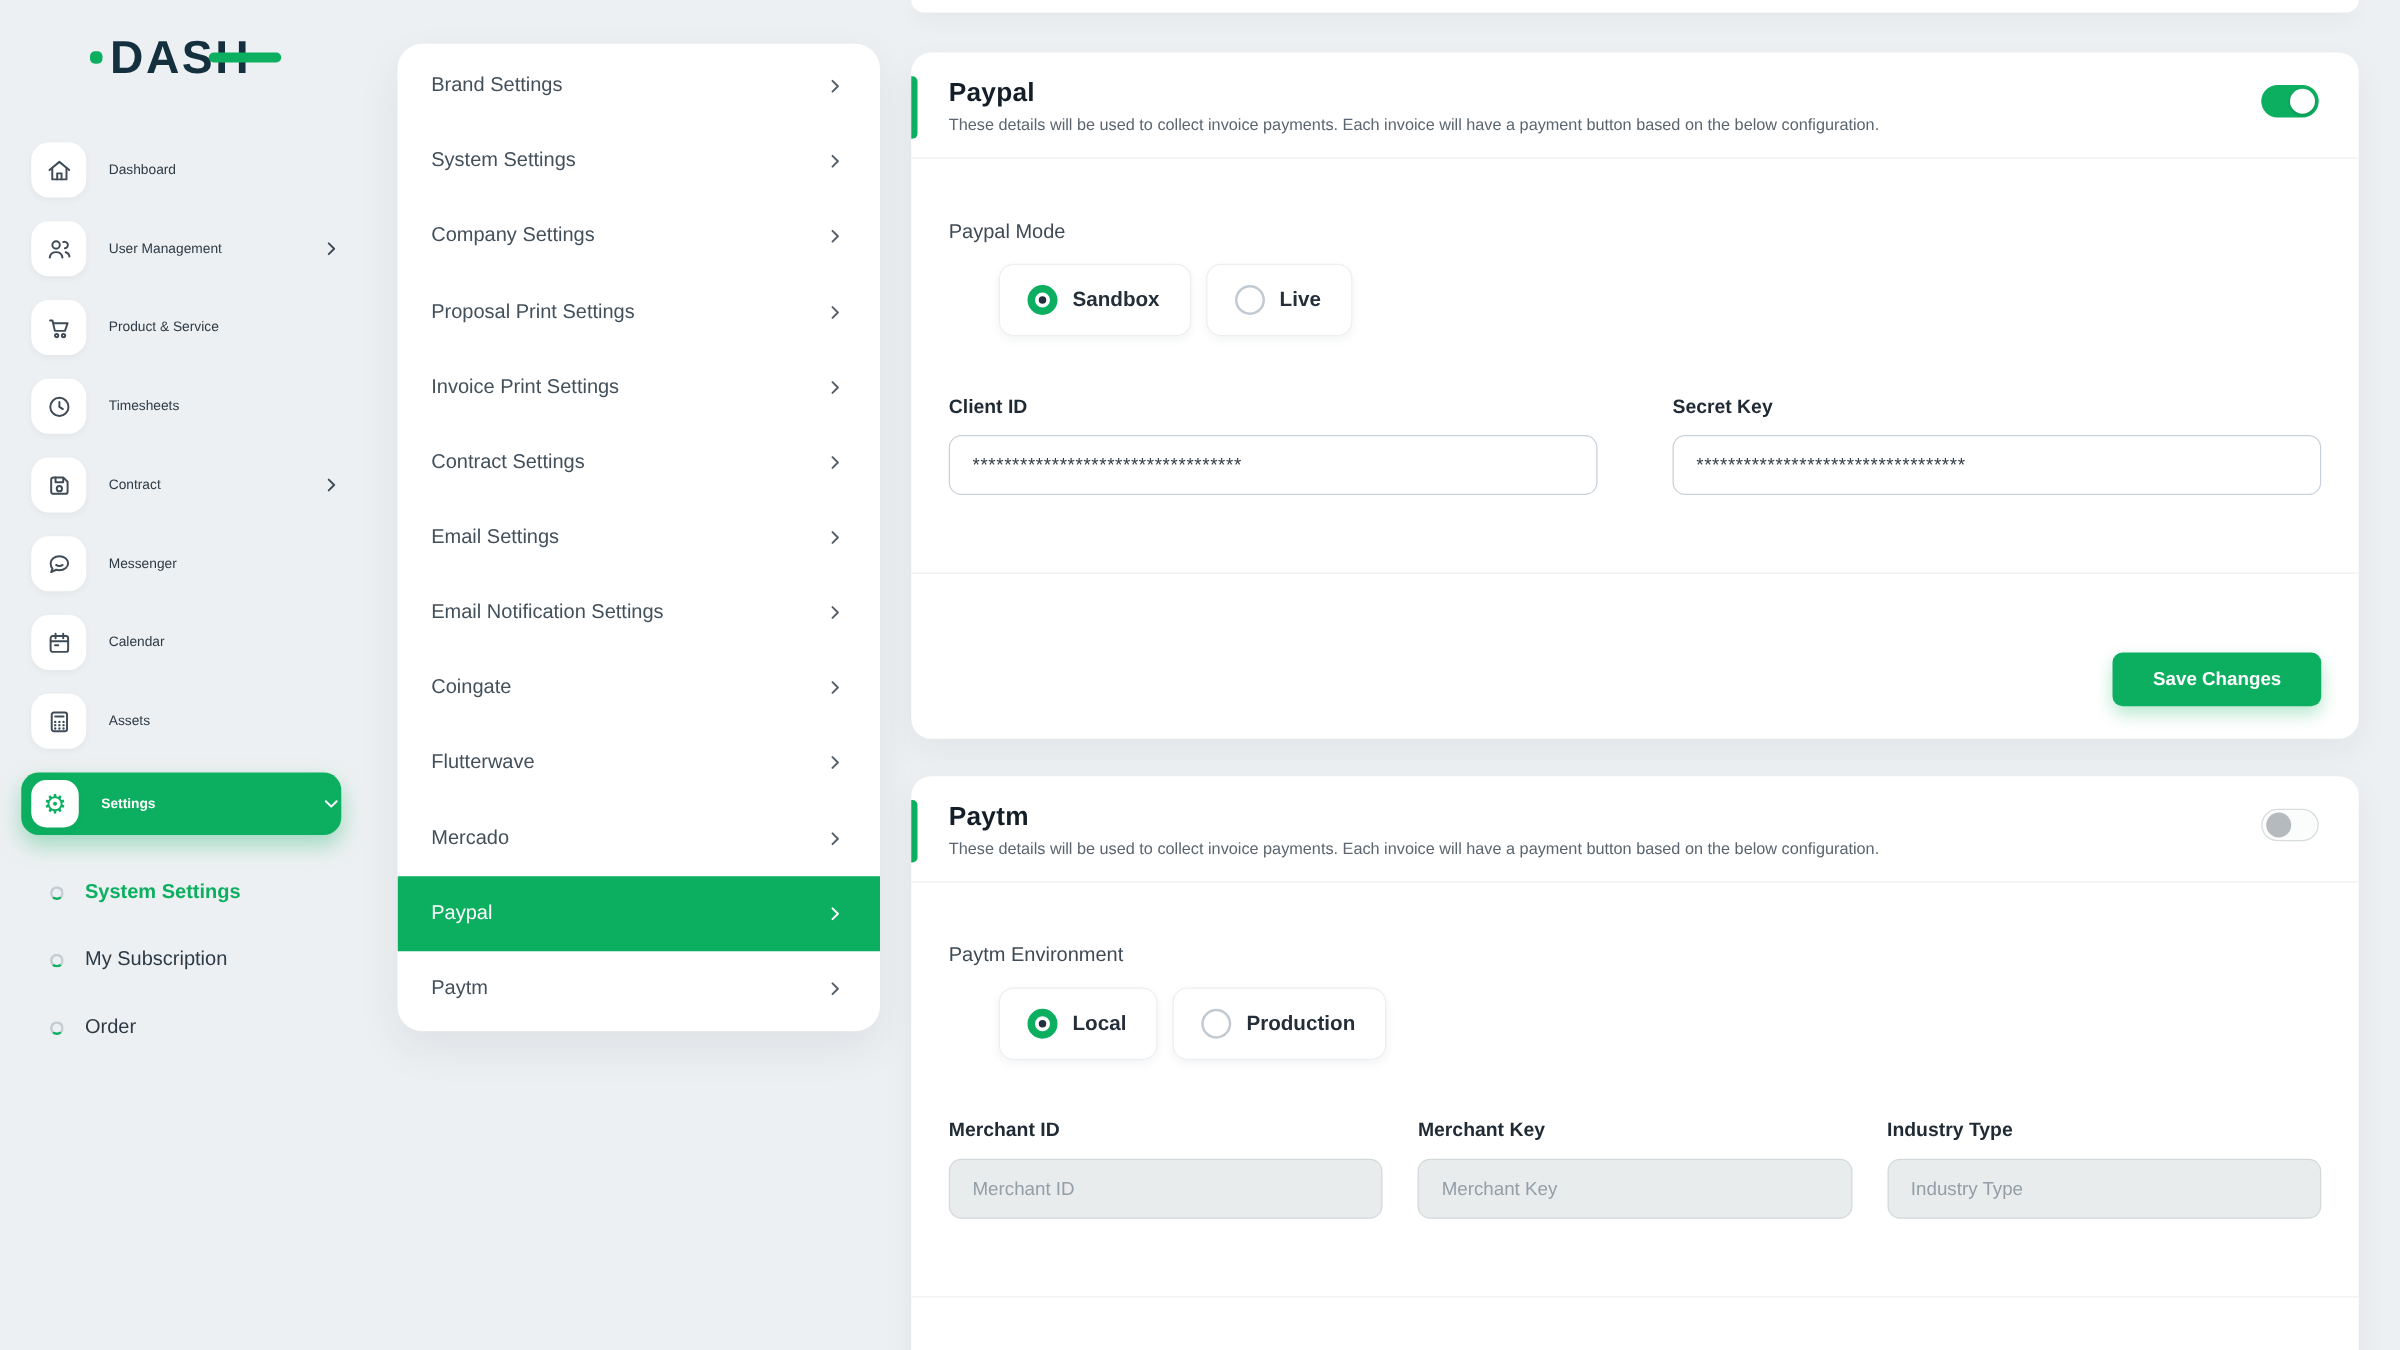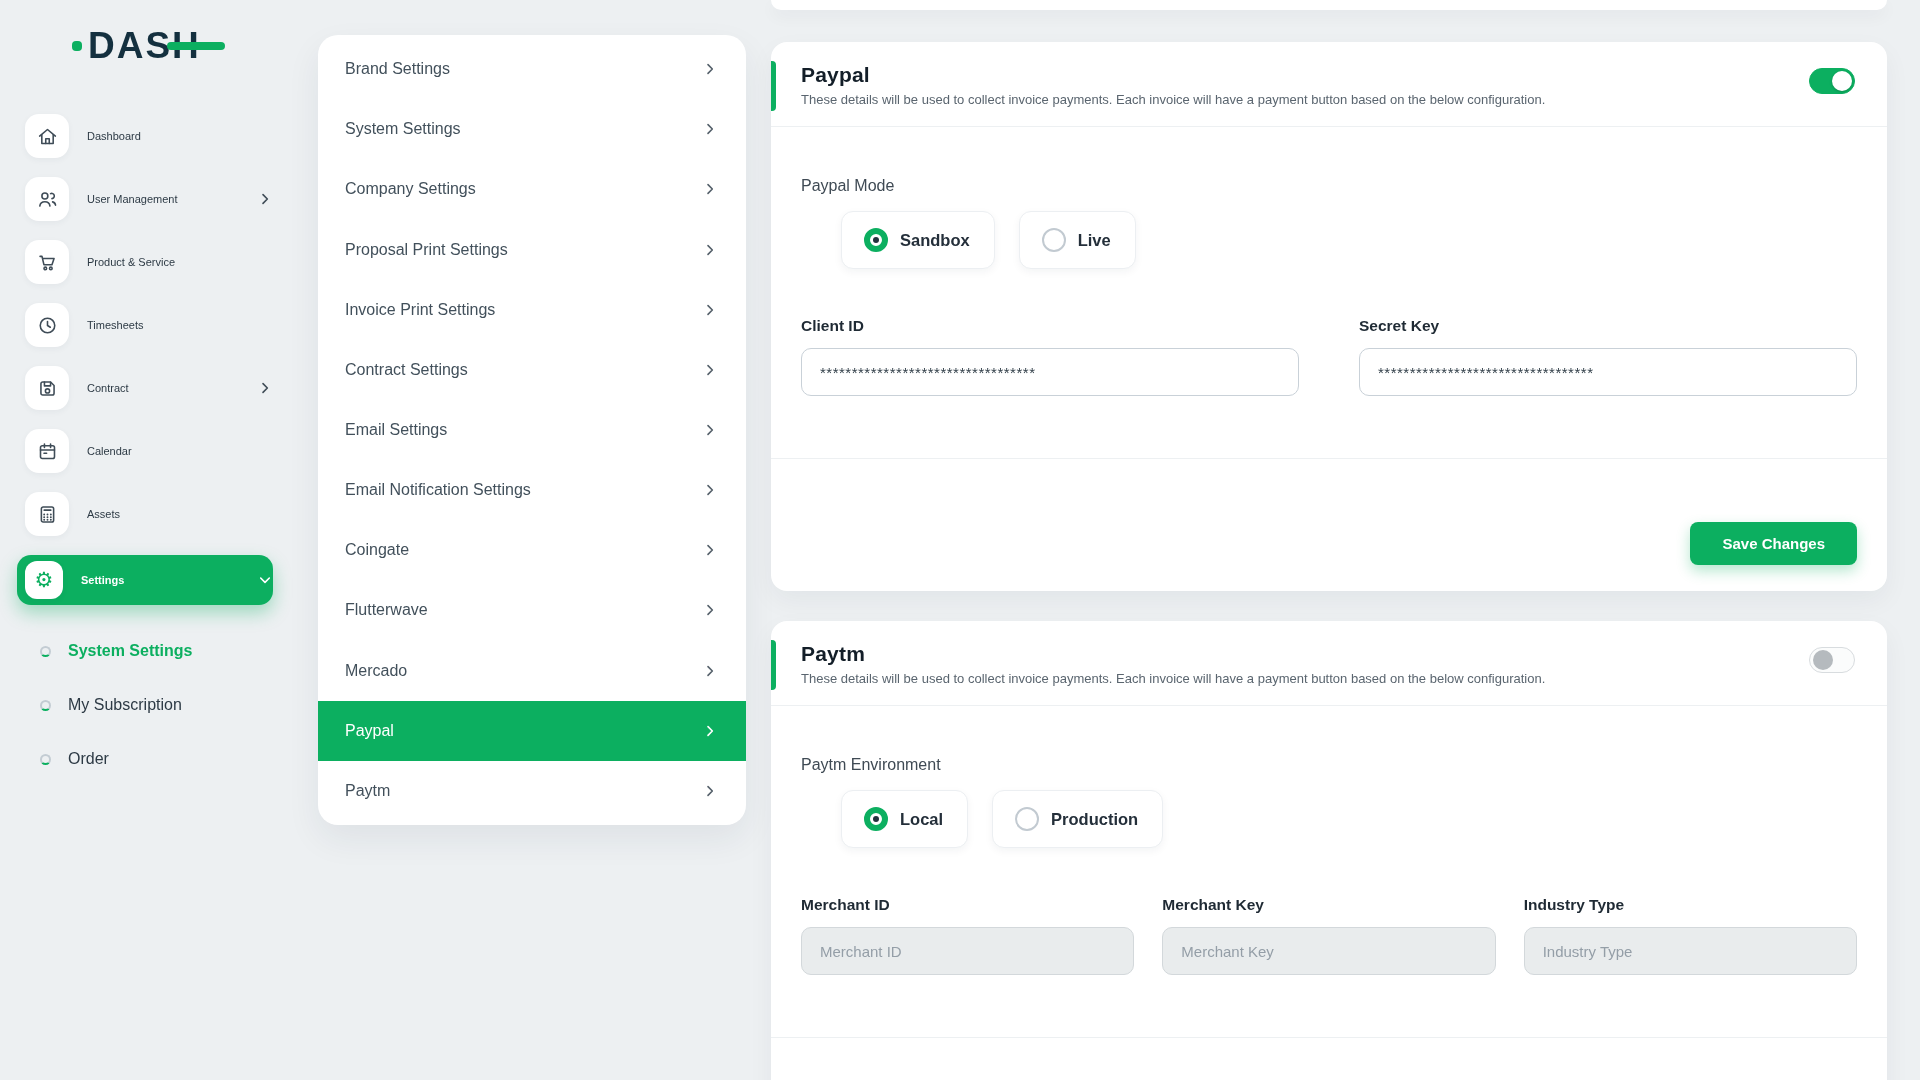--- a/index.html
+++ b/index.html
@@ -30,21 +30,21 @@
   .nav-item.active .chev { color:#ffffff; }
   .nav-item.chev-down .chev svg { transform:rotate(90deg); }
   .gear-glyph { font-size:21px; line-height:1; font-family:"DejaVu Sans",sans-serif; }
   .subnav { margin-top:14px; }
   .sub-item { display:flex; align-items:center; height:54px; padding-left:40px; cursor:pointer; }
   .sub-bullet { width:11px; height:11px; border-radius:50%; border:2.5px solid #c3ccd3; border-bottom-color:#0CAF60; flex:none; }
   .sub-label { margin-left:17px; font-size:16px; color:#2d3a45; font-weight:500; }
   .sub-item.active .sub-label { color:#0CAF60; font-weight:700; }
   
   .menu-panel {
-    width:428px; flex:none; margin:35px 0 0 28px; height:790px;
+    width:386px; flex:none; margin:35px 0 0 28px; height:790px;
     background:#ffffff; border-radius:20px; box-shadow:0 14px 34px rgba(25,45,65,.07);
     display:flex; flex-direction:column; overflow:hidden; padding:4px 0;
   }
   .menu-row { flex:1; display:flex; align-items:center; padding:0 28px 0 27px; font-size:16px; color:#42505b; cursor:pointer; }
   .menu-row .menu-label { flex:1; }
   .menu-row .chev { color:#55616b; display:flex; }
   .menu-row.active { background:#0CAF60; }
   .menu-row.active .menu-label { color:#ffffff; }
   .menu-row.active .chev { color:#ffffff; }
   
@@ -57,21 +57,21 @@
   .accent { position:absolute; left:0; top:19px; width:5px; height:50px; background:#0CAF60; border-radius:0 4px 4px 0; }
   .card-title { font-size:21px; font-weight:700; color:#131e28; letter-spacing:.2px; }
   .card-desc { margin-top:5px; font-size:13px; color:#5a656f; }
   .toggle { position:absolute; right:32px; top:26px; width:46px; height:26px; border-radius:13px; cursor:pointer;
             background:#fbfcfc; border:1px solid #d8dcdf; }
   .toggle .knob { position:absolute; left:3px; top:2px; width:20px; height:20px; border-radius:50%; background:#b5babe; transition:.1s; }
   .toggle.on { background:#0CAF60; border-color:#0CAF60; }
   .toggle.on .knob { left:22px; background:#ffffff; box-shadow:0 1px 3px rgba(0,0,0,.2); }
   .card-body { padding:50px 30px 62px 30px; }
   .mode-label { font-size:16px; color:#3f4a54; margin-bottom:16px; }
-  .radio-row { display:flex; gap:24px;padding-left:40px; }
+  .radio-row { display:flex; gap:12px;padding-left:40px; }
   .radio-card { display:flex; align-items:center; gap:12px; background:#ffffff; border:1px solid #eceff2;
                 border-radius:12px; padding:16px 24px 16px 22px; box-shadow:0 3px 8px rgba(25,45,65,.05); cursor:pointer; }
   .radio-dot { width:24px; height:24px; border-radius:50%; border:2px solid #c2cad1; background:#fff; flex:none; position:relative; }
   .radio-card.selected .radio-dot { border:6.5px solid #0CAF60; }
   .radio-card.selected .radio-dot::after { content:""; position:absolute; left:50%; top:50%; width:6px; height:6px;
                 margin:-3px 0 0 -3px; border-radius:50%; background:#22313d; }
   .radio-label { font-size:16.5px; font-weight:600; color:#242f3a; }
   .fields { display:grid; margin-top:48px; }
   .fields.two { grid-template-columns:1fr 1fr; gap:60px; }
   .fields.three { grid-template-columns:1fr 1fr 1fr; gap:28px; }
@@ -159,20 +159,30 @@
         <span class="nav-label">Contract</span>
         <span class="chev icon-slot">
           <svg width="16" height="16" viewBox="0 0 24 24" fill="none" stroke="currentColor" stroke-width="2.4" stroke-linecap="round" stroke-linejoin="round">
             <path d="M9 5.5 15.5 12 9 18.5"></path>
           </svg>
         </span>
       </div>
       <div class="nav-item">
         <span class="icon-box icon-slot">
           <svg width="21" height="21" viewBox="0 0 24 24" fill="none" stroke="currentColor" stroke-width="1.8" stroke-linecap="round" stroke-linejoin="round">
+            <path d="M20 11c0 3.6-3.6 6.3-8 6.3-1 0-2-.1-2.9-.4L4.5 19l1.2-3.1C4.6 14.7 4 13 4 11c0-3.6 3.6-6.5 8-6.5s8 2.9 8 6.5z"></path>
+            <path d="M9 12.5c1.8 1.2 4.2 1.2 6 0"></path>
+          </svg>
+        </span>
+        <span class="nav-label">Messenger</span>
+
+      </div>
+      <div class="nav-item">
+        <span class="icon-box icon-slot">
+          <svg width="21" height="21" viewBox="0 0 24 24" fill="none" stroke="currentColor" stroke-width="1.8" stroke-linecap="round" stroke-linejoin="round">
             <rect x="4" y="5.5" width="16" height="14.5" rx="2"></rect>
             <path d="M4 10.2h16M8.5 3.5v4M15.5 3.5v4"></path>
             <path d="M8 14h3"></path>
           </svg>
         </span>
         <span class="nav-label">Calendar</span>
 
       </div>
       <div class="nav-item">
         <span class="icon-box icon-slot">

